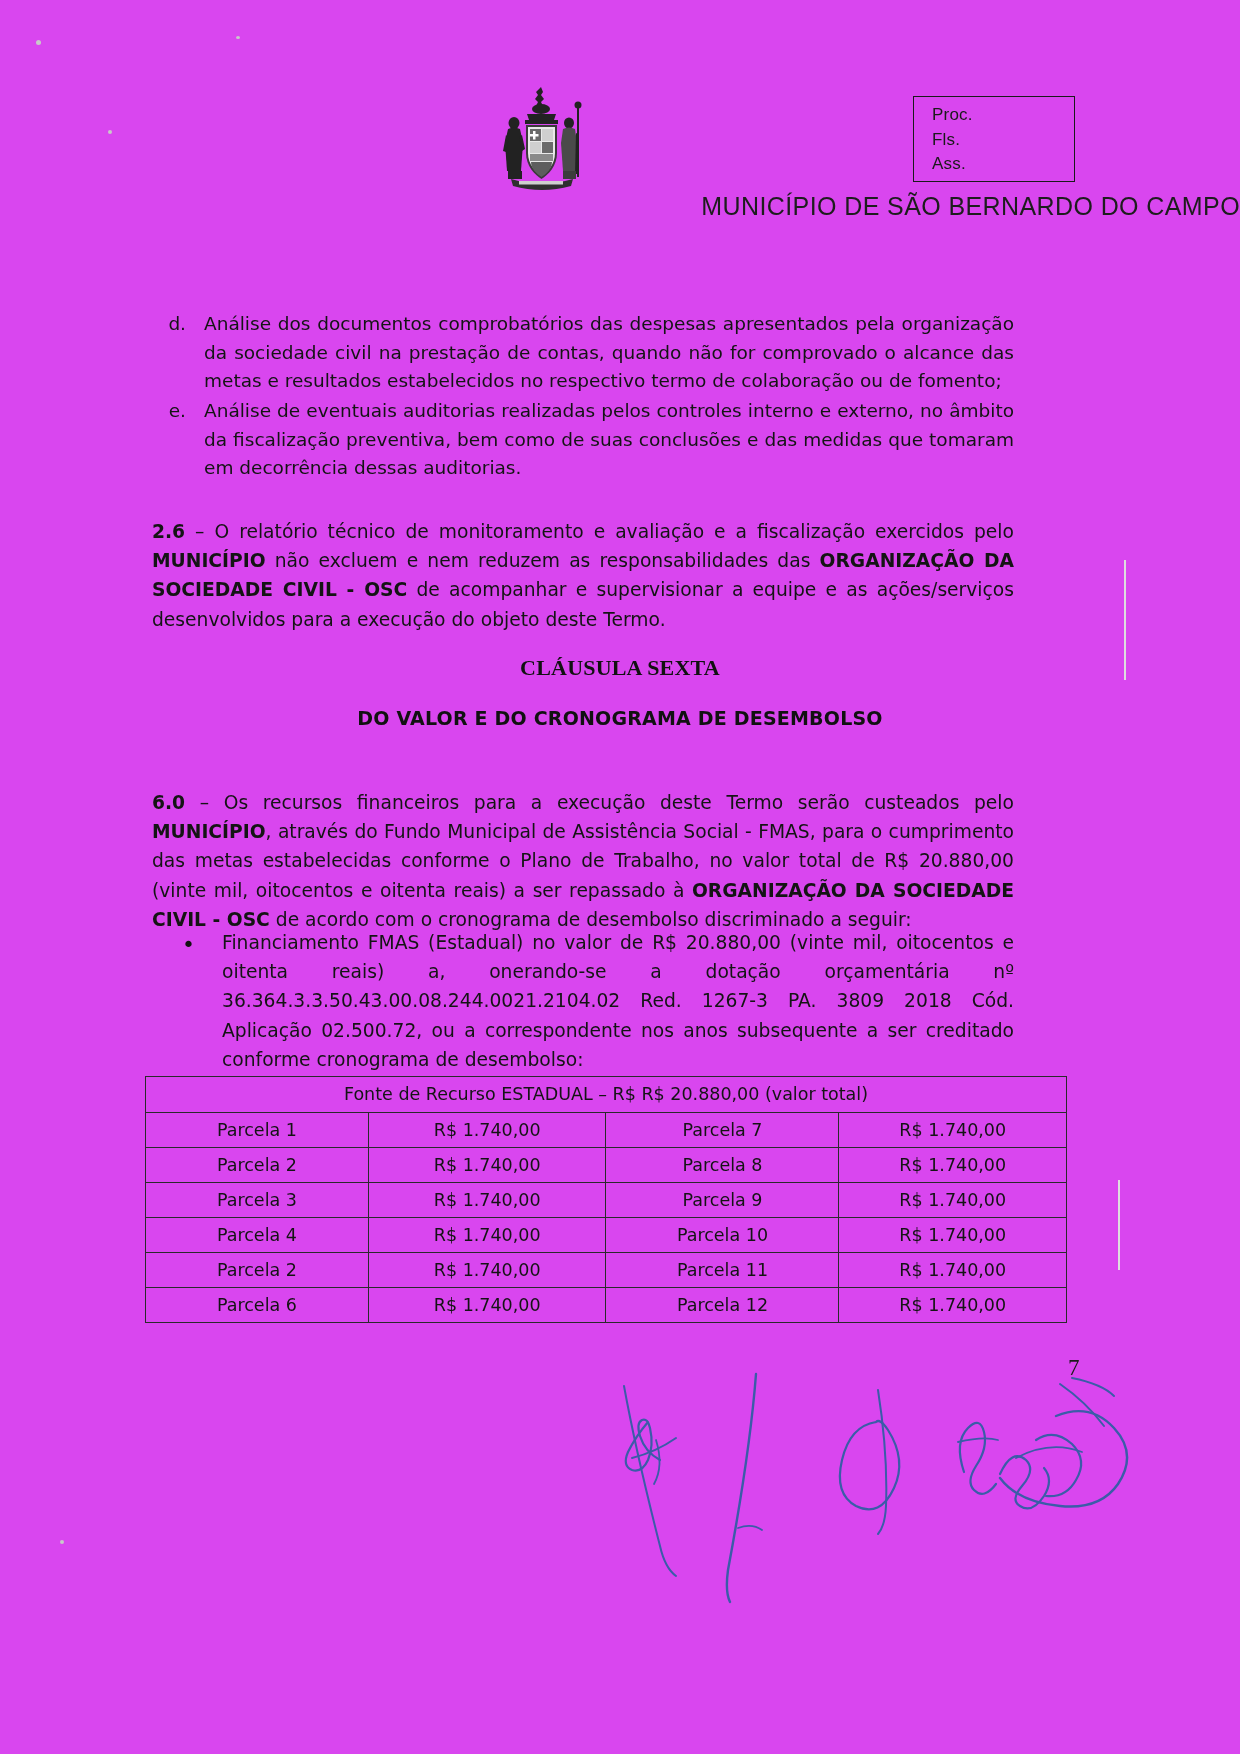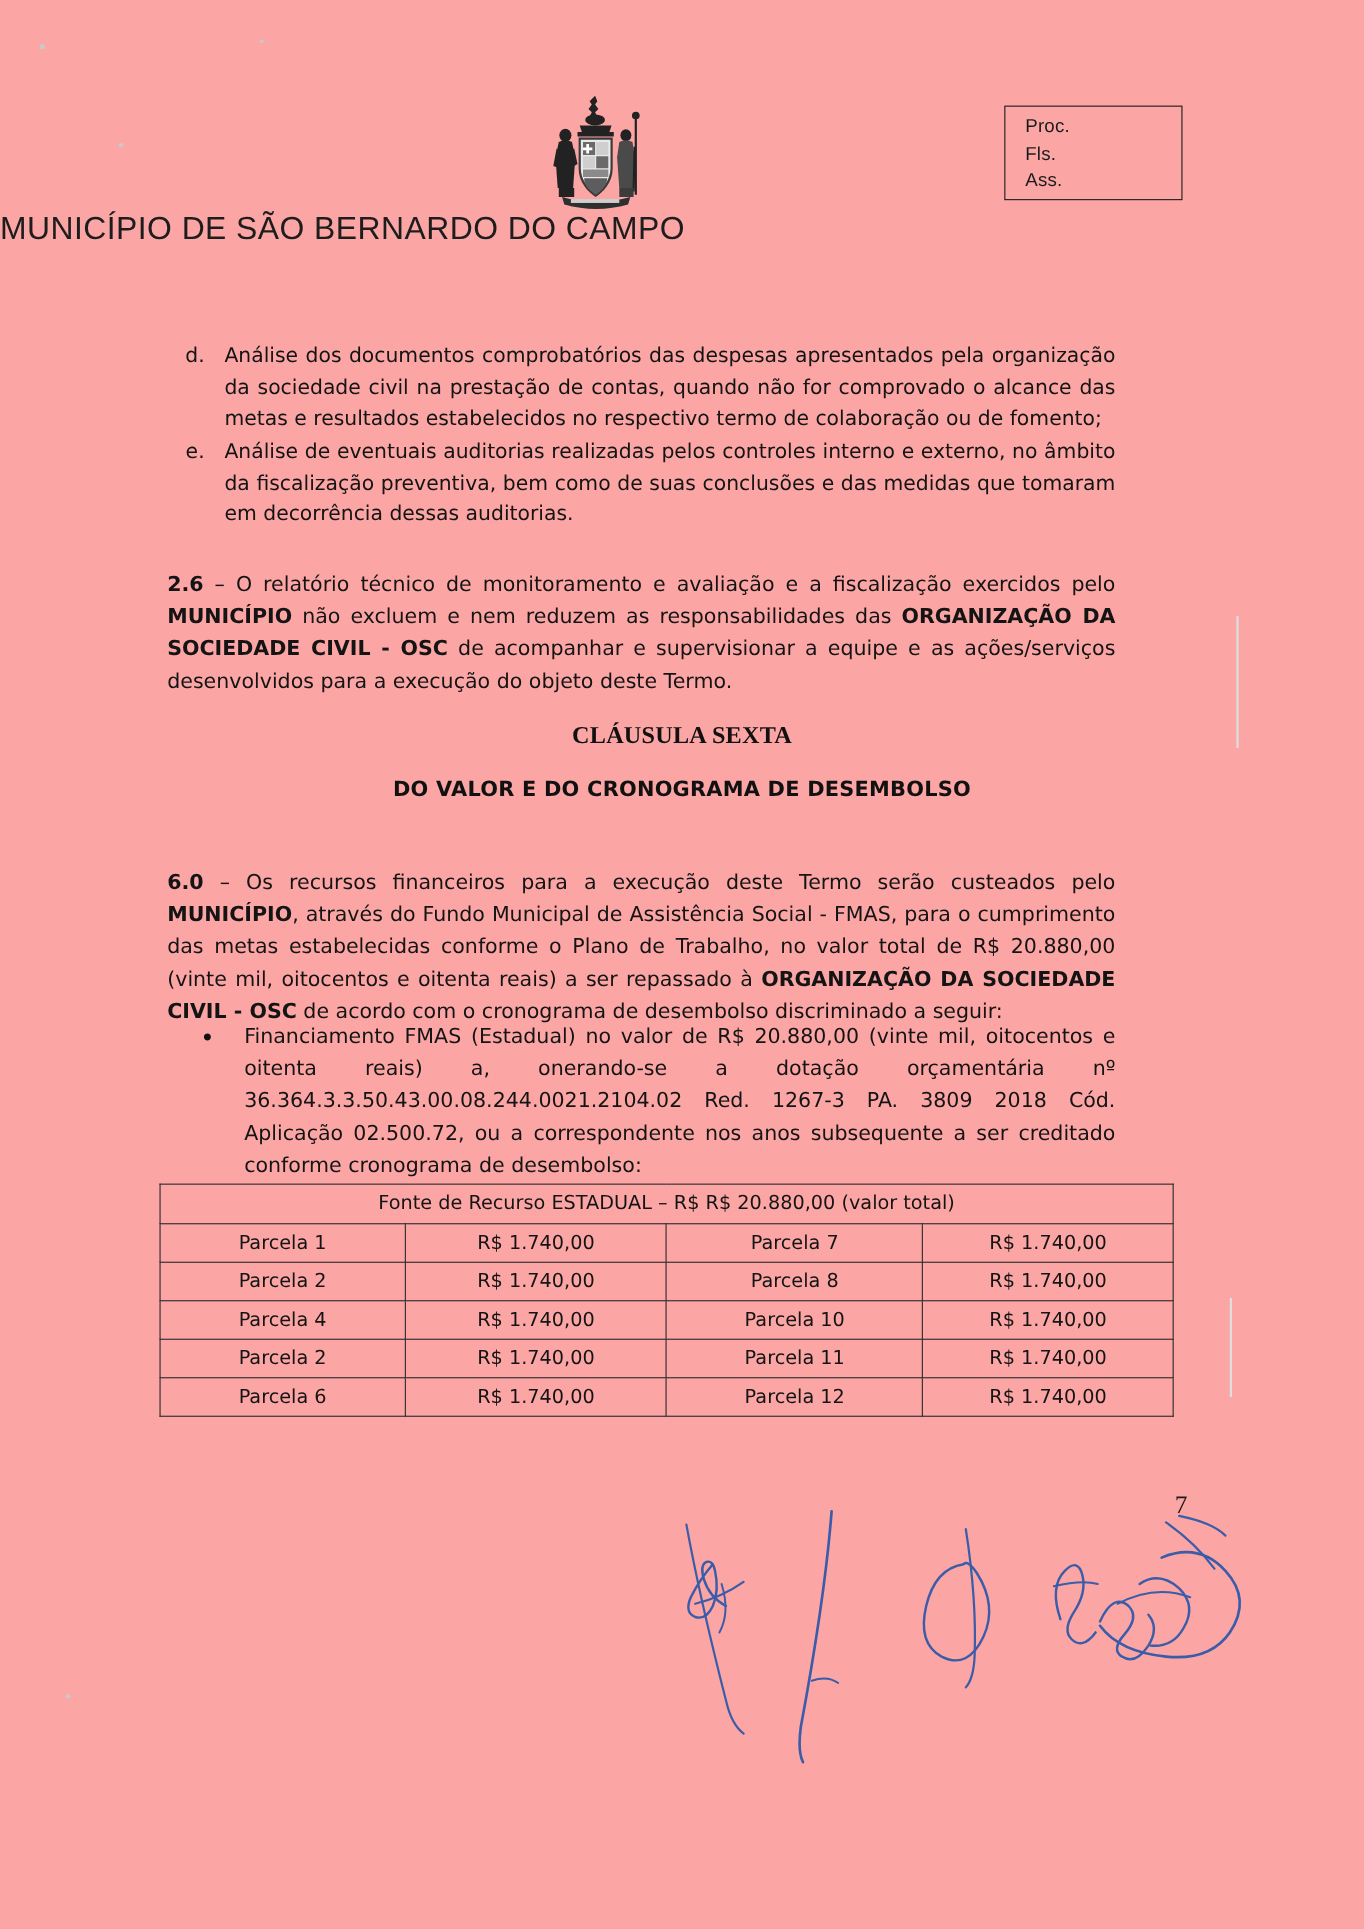--- a/index.html
+++ b/index.html
@@ -6,45 +6,44 @@
   body{
     width:1240px;height:1754px;
     background:#ffffff;
     font-family:"Liberation Sans",sans-serif;
     color:#111;
     position:relative;
     overflow:hidden;
   }
   .page{
     position:absolute;inset:0;
-    background:#fca5a5;
+    background:#d946ef;
   }
   
   .stamp-box{
     position:absolute;left:913px;top:96px;width:162px;height:86px;
     border:1.6px solid #1a1a1a;
     padding:6px 0 0 18px;
     box-sizing:border-box;
     font-size:17px;line-height:1.45;
     letter-spacing:.2px;
     color:#1a1a1a;
   }
   .stamp-box div{font-family:"Liberation Sans",sans-serif;}
   .crest{
     position:absolute;left:497px;top:85px;width:90px;height:105px;
   }
   .crest svg{display:block;}
   .org-title{
     position:absolute;left:0;right:0;top:192px;
-    text-align:left;
-    font-size:29px;
+    text-align:right;
+    font-size:25px;
     letter-spacing:.4px;
     color:#1d1d1d;
     font-family:"Liberation Sans",sans-serif;
-    padding-right:140px;
   }
   
   .body-wrap{
     position:absolute;left:152px;top:310px;width:862px;
     font-family:"DejaVu Sans",sans-serif;
     color:#141414;
   }
   .lettered{
     list-style:none;margin:0;padding:0;
   }
@@ -242,20 +241,26 @@
           <td>Parcela 7</td>
           <td>R$ 1.740,00</td>
         </tr>
         <tr>
           <td>Parcela 2</td>
           <td>R$ 1.740,00</td>
           <td>Parcela 8</td>
           <td>R$ 1.740,00</td>
         </tr>
         <tr>
+          <td>Parcela 3</td>
+          <td>R$ 1.740,00</td>
+          <td>Parcela 9</td>
+          <td>R$ 1.740,00</td>
+        </tr>
+        <tr>
           <td>Parcela 4</td>
           <td>R$ 1.740,00</td>
           <td>Parcela 10</td>
           <td>R$ 1.740,00</td>
         </tr>
         <tr>
           <td>Parcela 2</td>
           <td>R$ 1.740,00</td>
           <td>Parcela 11</td>
           <td>R$ 1.740,00</td>

